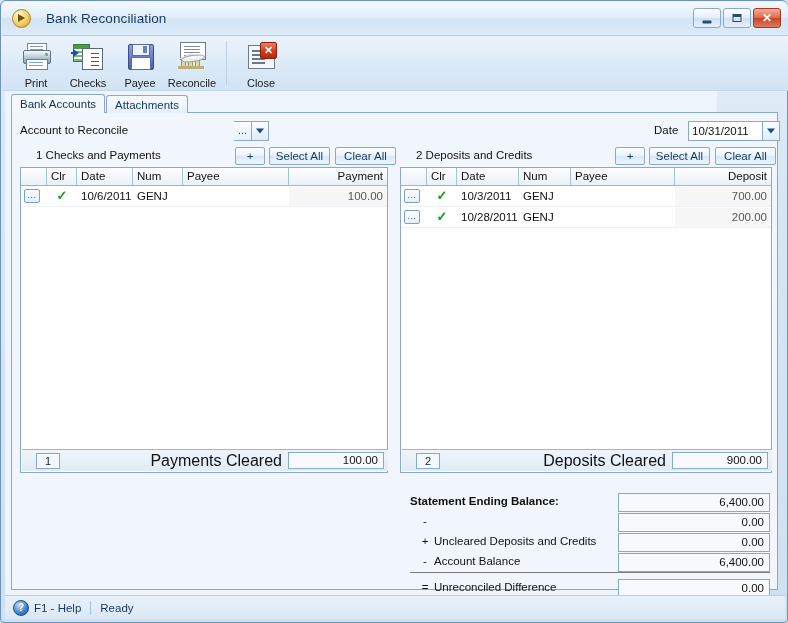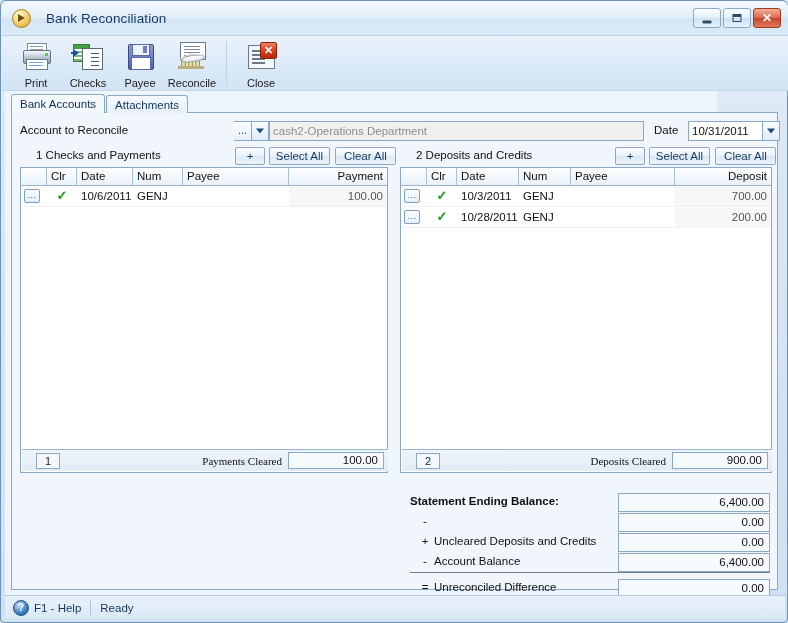--- a/index.html
+++ b/index.html
@@ -218,21 +218,21 @@
   
   .cleared-bar{
     position:absolute;box-sizing:border-box;height:22px;left:1px;bottom:1px;
     background:linear-gradient(180deg,#eef4fa,#e2ecf6);
     border-top:1px solid #9db6cd;display:flex;align-items:center;
   }
   .cnt-box{
     width:24px;height:16px;box-sizing:border-box;border:1px solid #8aa9c6;background:#f4f8fc;
     text-align:center;font-size:11px;line-height:14px;color:#123;margin-left:14px;
   }
-  .cleared-lbl{flex:1;text-align:right;padding-right:6px;font-size:11px;color:#111;font-family:Liberation Serif, serif;}
+  .cleared-lbl{flex:1;text-align:right;padding-right:6px;font-size:16px;color:#111;}
   .cleared-val{
     width:96px;height:17px;box-sizing:border-box;border:1px solid #8aa9c6;background:#f7fafd;
     text-align:right;padding-right:5px;font-size:11.5px;line-height:15px;color:#111;margin-right:4px;
   }
 
   
   #summary{position:absolute;left:390px;top:380px;width:370px;height:96px;}
   .srow{position:absolute;left:0;width:370px;height:20px;}
   .sop{position:absolute;left:18px;top:2px;width:10px;text-align:center;font-size:11.5px;color:#111;}
   .slbl{position:absolute;left:32px;top:2px;font-size:11.5px;color:#111;}
@@ -354,21 +354,20 @@
     </div>
 
     <div id="tabpanel">
 
       <div id="acct-row">
         <div id="acct-label" class="lbl-static">Account to Reconcile</div>
         <div id="acct-ellip">...</div>
         <div id="acct-drop">
           <div class="caret"></div>
         </div>
-        <div id="acct-name" class="field">cash2-Operations Department</div>
         <div id="date-label" class="lbl-static">Date</div>
         <div id="date-field" class="field">10/31/2011</div>
         <div id="date-drop">
           <div class="caret"></div>
         </div>
       </div>
 
       <div class="sec-head" style="left:8px;top:34px;width:370px;">
         <div class="sec-title" style="left:16px;">1  Checks and Payments</div>
         <div class="btn" style="left:215px;width:30px;">+</div>

